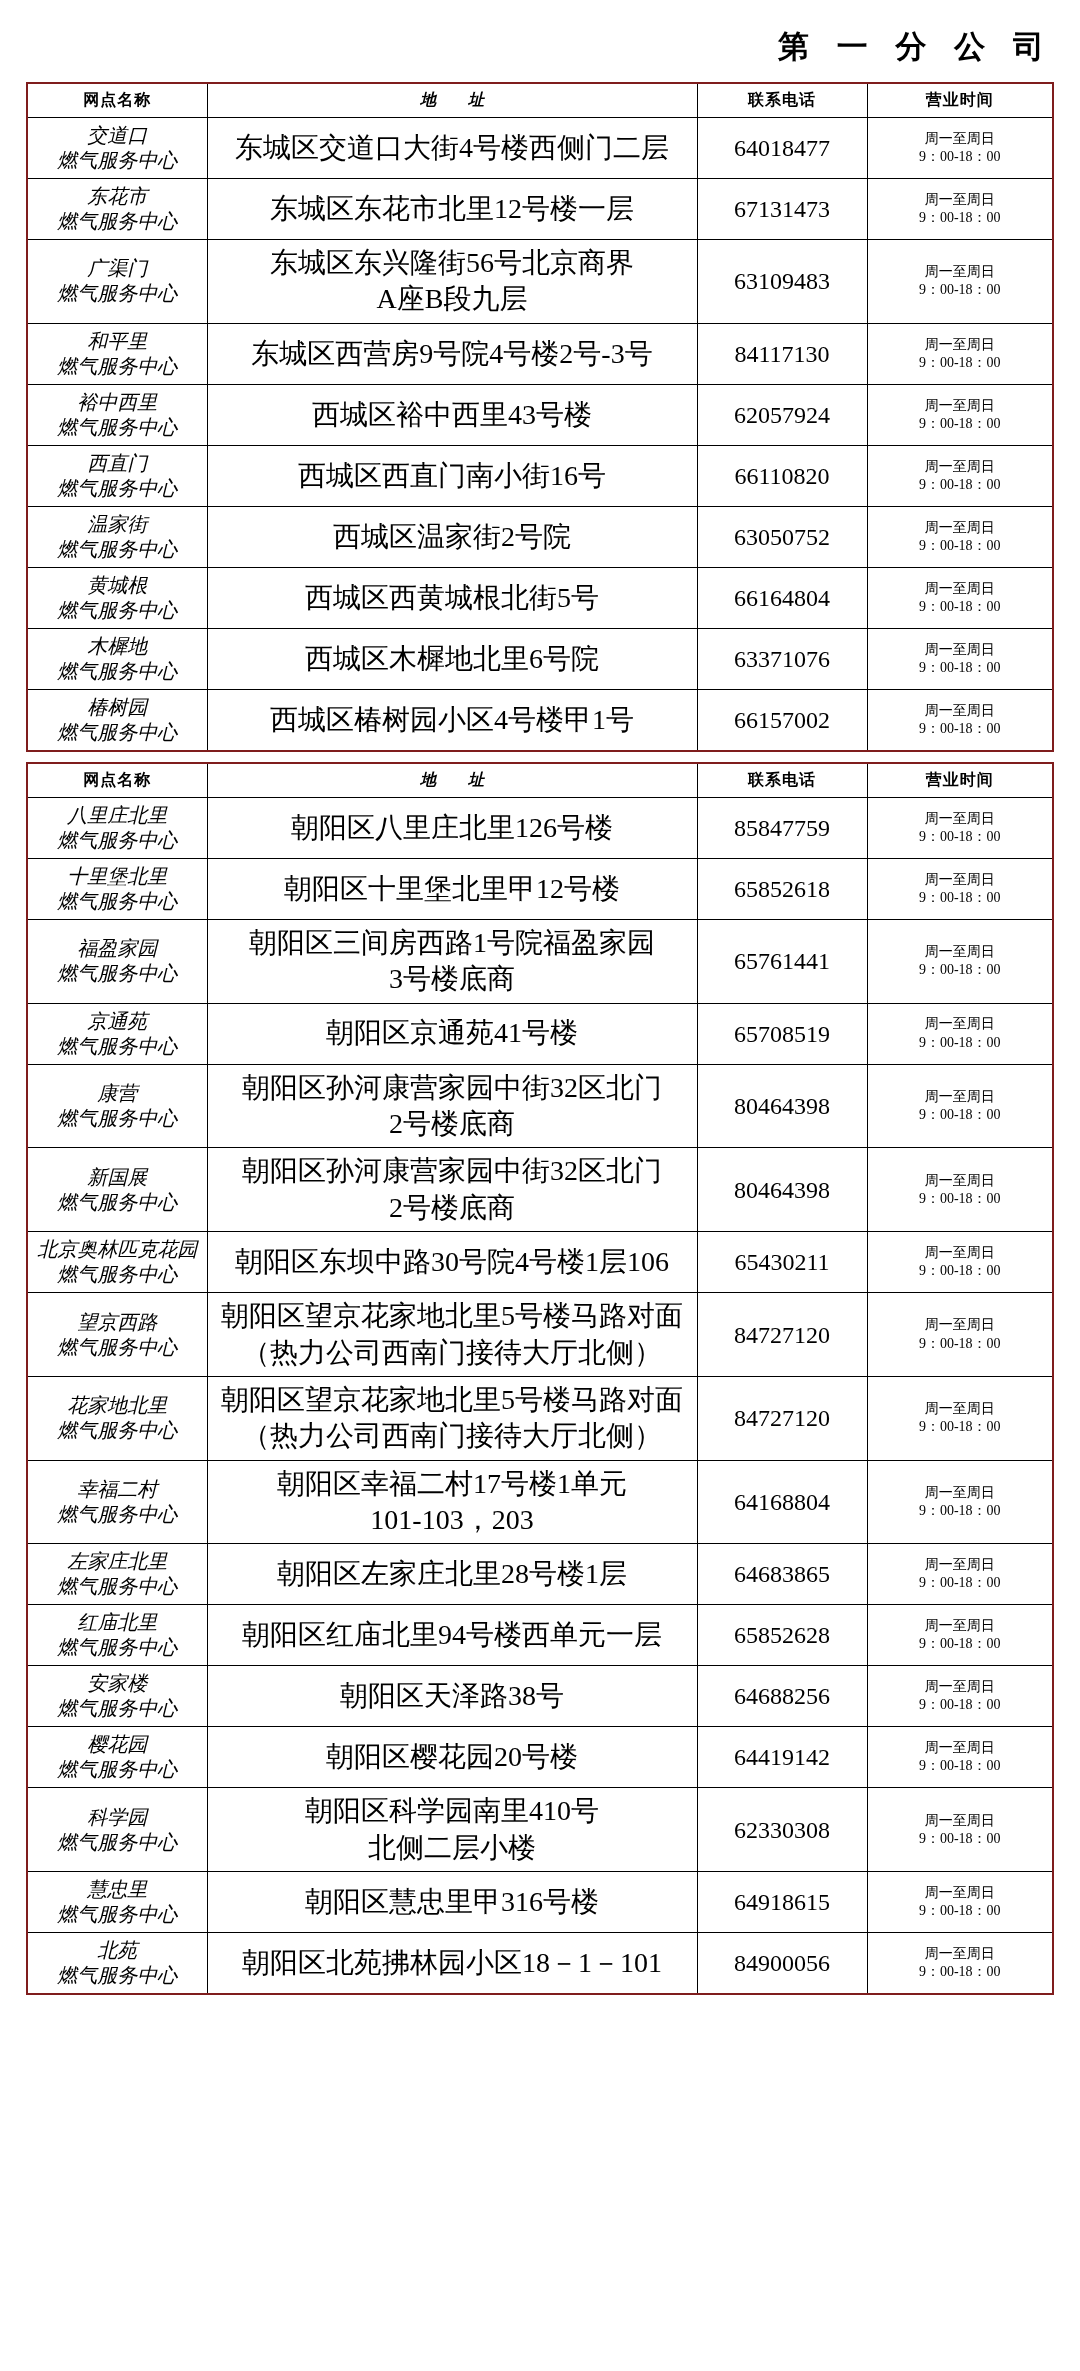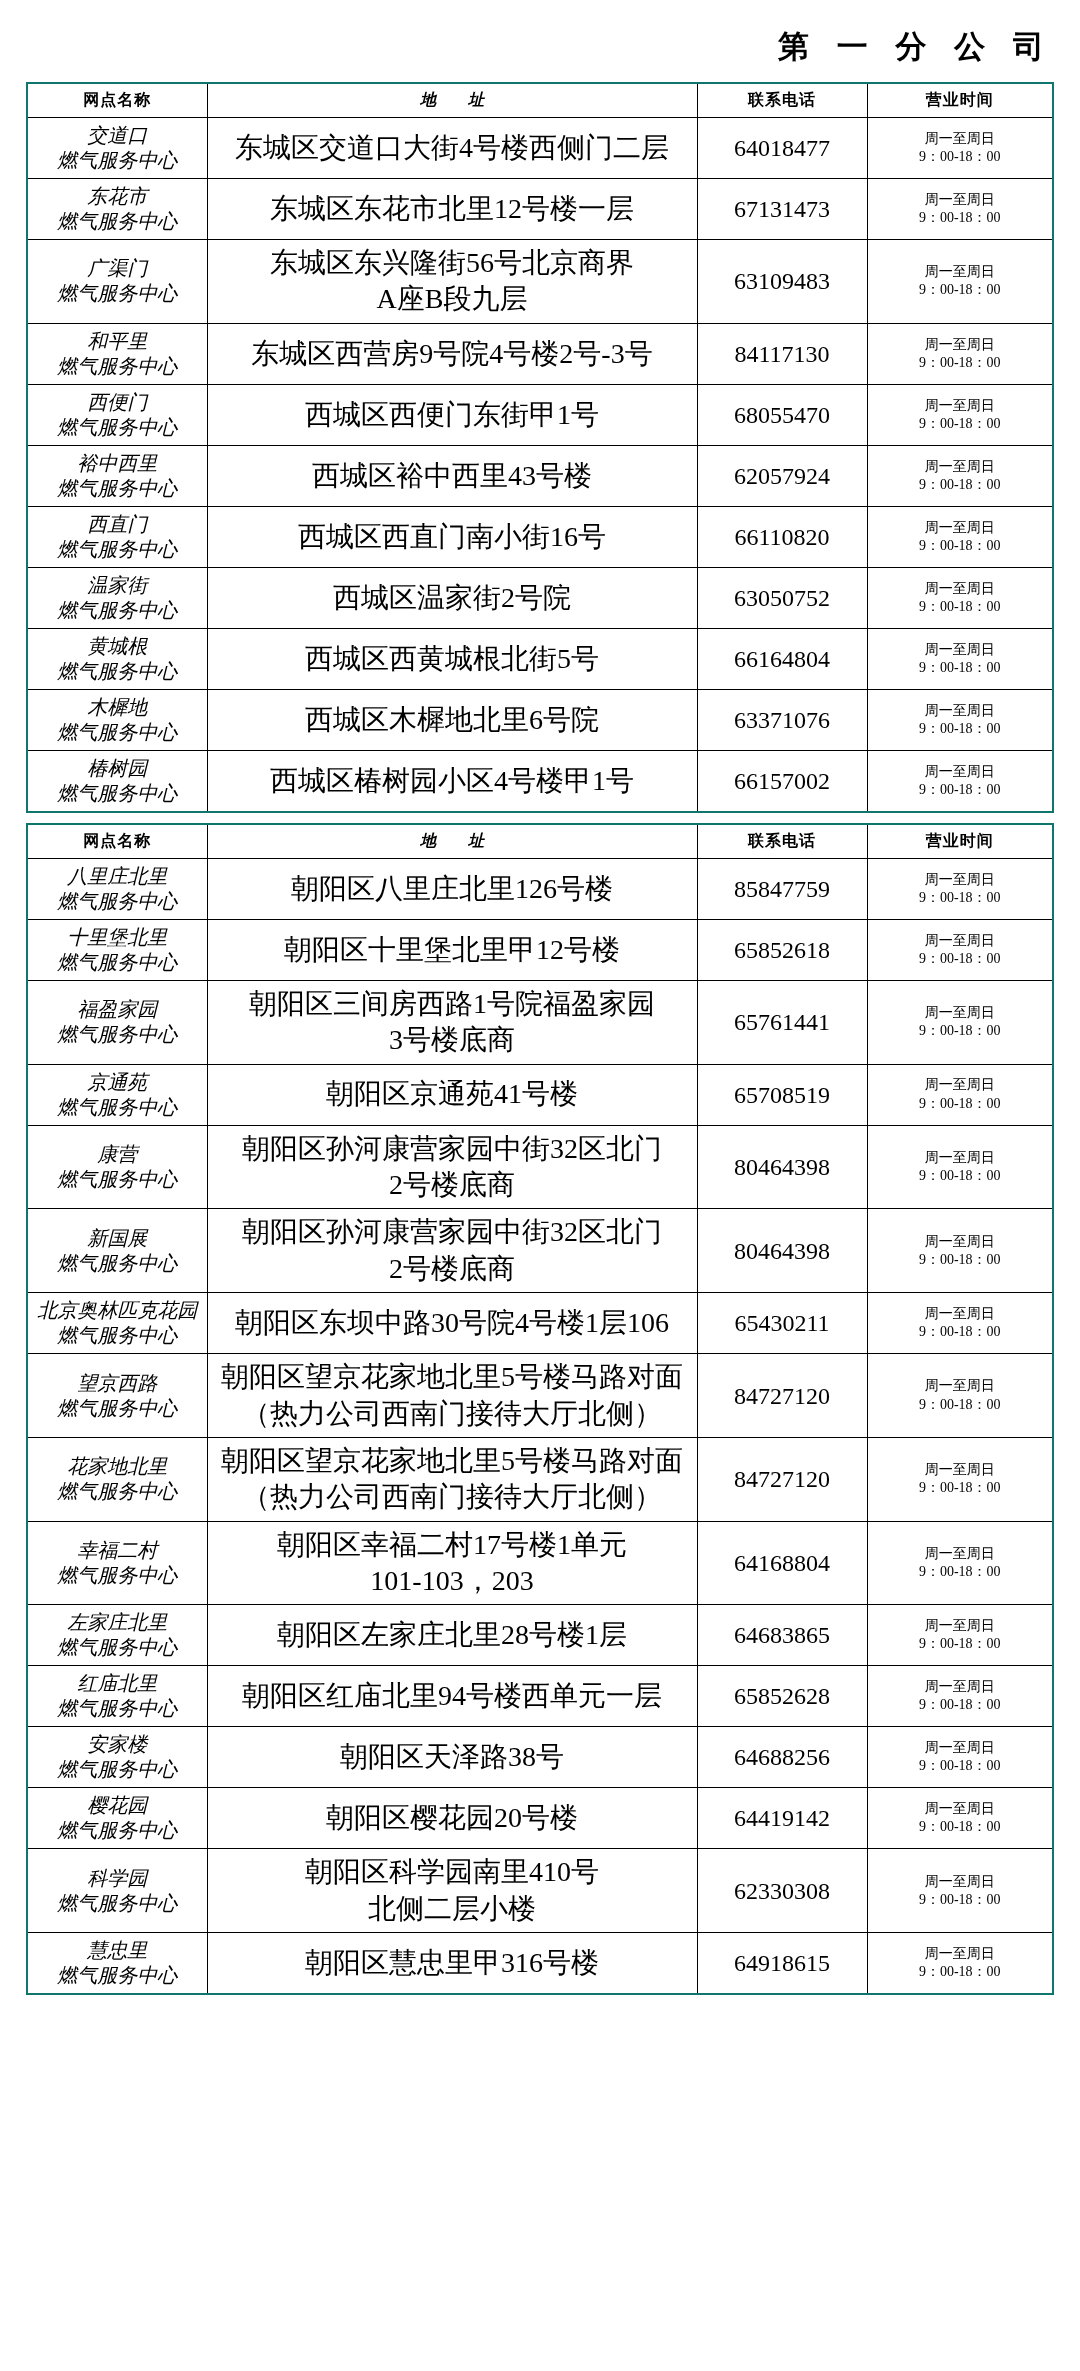--- a/index.html
+++ b/index.html
@@ -26,21 +26,21 @@
     font-size: 31px;
     font-weight: bold;
     letter-spacing: 10px;
     padding: 12px 0 14px 0;
     font-family: "Liberation Serif", "DejaVu Serif", serif;
   }
   table.branch-table {
     width: 1028px;
     border-collapse: collapse;
     table-layout: fixed;
-    border: 2px solid #0f766e;
+    border: 2px solid #7f1d1d;
   }
   table.branch-table th,
   table.branch-table td {
     border: 1px solid #000;
     text-align: center;
     vertical-align: middle;
     font-family: "Liberation Serif", "DejaVu Serif", serif;
   }
   table.branch-table th {
     font-size: 16px;
@@ -155,34 +155,20 @@
                 <span class="line2">东城区西营房9号院4号楼2号-3号</span>
               </td>
               <td class="phone">84117130</td>
               <td class="hours">
                 <span class="line2">周一至周日</span>
                 <span class="line2">9：00-18：00</span>
               </td>
             </tr>
             <tr>
               <td class="name">
-                <span class="line2">西便门</span>
-                <span class="line2">燃气服务中心</span>
-              </td>
-              <td class="addr">
-                <span class="line2">西城区西便门东街甲1号</span>
-              </td>
-              <td class="phone">68055470</td>
-              <td class="hours">
-                <span class="line2">周一至周日</span>
-                <span class="line2">9：00-18：00</span>
-              </td>
-            </tr>
-            <tr>
-              <td class="name">
                 <span class="line2">裕中西里</span>
                 <span class="line2">燃气服务中心</span>
               </td>
               <td class="addr">
                 <span class="line2">西城区裕中西里43号楼</span>
               </td>
               <td class="phone">62057924</td>
               <td class="hours">
                 <span class="line2">周一至周日</span>
                 <span class="line2">9：00-18：00</span>
@@ -502,17 +488,31 @@
               </td>
               <td class="addr">
                 <span class="line2">朝阳区慧忠里甲316号楼</span>
               </td>
               <td class="phone">64918615</td>
               <td class="hours">
                 <span class="line2">周一至周日</span>
                 <span class="line2">9：00-18：00</span>
               </td>
             </tr>
+            <tr>
+              <td class="name">
+                <span class="line2">北苑</span>
+                <span class="line2">燃气服务中心</span>
+              </td>
+              <td class="addr">
+                <span class="line2">朝阳区北苑拂林园小区18－1－101</span>
+              </td>
+              <td class="phone">84900056</td>
+              <td class="hours">
+                <span class="line2">周一至周日</span>
+                <span class="line2">9：00-18：00</span>
+              </td>
+            </tr>
           </tbody>
         </table>
       </div>
     </div>
 </div>
 
 </body></html>

